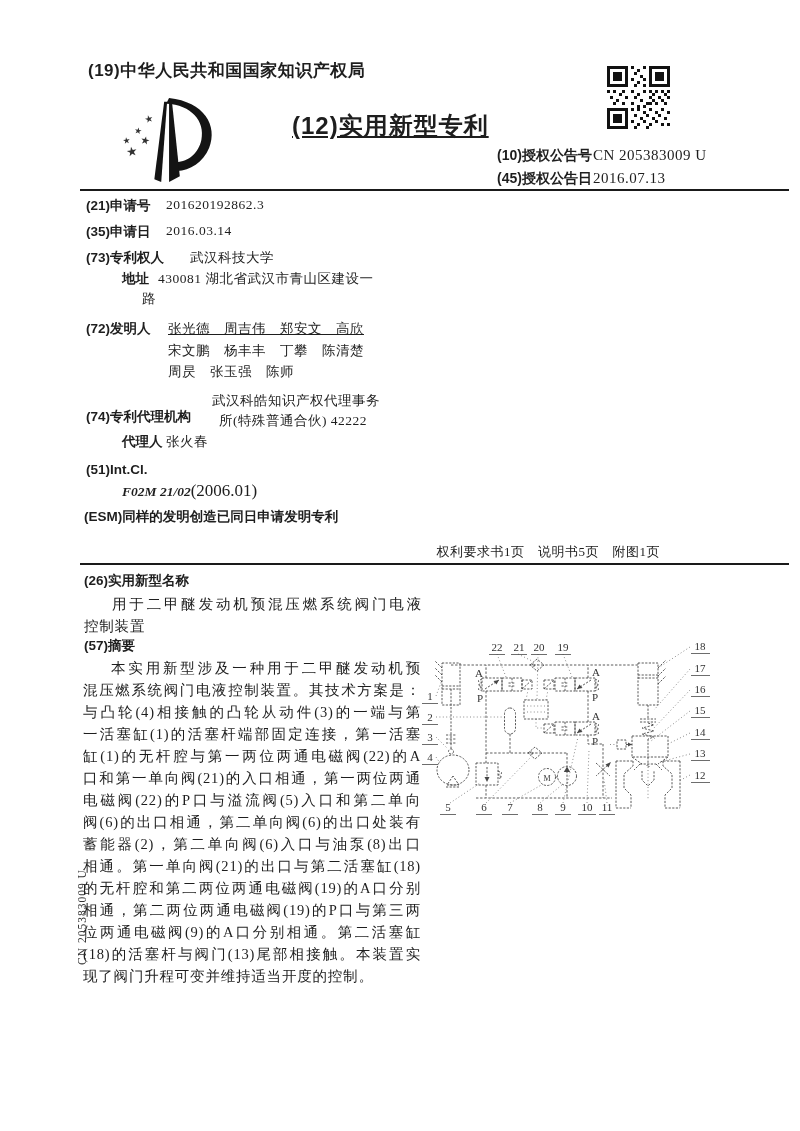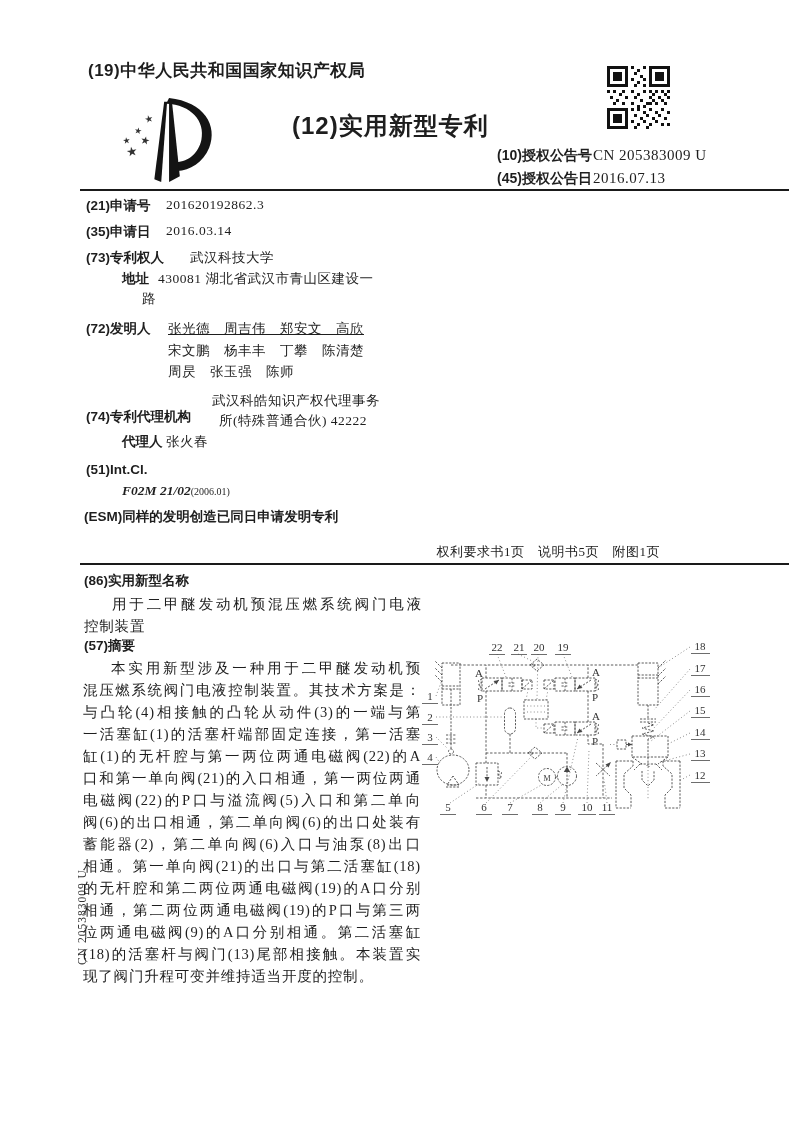--- a/index.html
+++ b/index.html
@@ -5,34 +5,34 @@
   * { margin:0; padding:0; box-sizing:border-box; }
   html,body { background:#ffffff; }
   body {
     width:800px; height:1131px; position:relative; overflow:hidden;
     color:#1e1e1e; font-family:"Liberation Serif", serif;
   }
   .abs { position:absolute; }
   .lbl { font-family:"Liberation Sans", sans-serif; font-weight:700; font-size:13.5px; white-space:nowrap; }
   .val { font-family:"Liberation Serif", serif; font-size:13.5px; white-space:nowrap; letter-spacing:0.5px; }
   .office { font-family:"Liberation Sans", sans-serif; font-weight:700; font-size:17px; letter-spacing:0.5px; }
-  .doctype { font-family:"Liberation Sans", sans-serif; font-weight:700; font-size:24px; letter-spacing:1px; }
+  .doctype { font-family:"Liberation Sans", sans-serif; font-weight:700; font-size:24px; letter-spacing:1px;text-decoration:underline; }
   .pubrow { display:flex; align-items:baseline; gap:1px; }
   .pubrow .lbl { font-size:14px; }
   .pubrow .val { font-size:15px; letter-spacing:0.5px; }
   .rule { background:#1a1a1a; height:2px; }
   .pages { font-size:13px; letter-spacing:0.5px; text-align:right; }
   .title-line, .abs-line {
     font-size:14.5px; letter-spacing:0.8px; line-height:22px;
     text-align:justify; text-align-last:justify; width:338px;
   }
   .indent { text-indent:28px; }
   .lastline { text-align-last:left; }
   .ipc-main { font-style:italic; font-weight:700; font-size:13.5px; }
-  .ipc-ver { font-size:10px; }
+  .ipc-ver { font-size:17px; }
   .sidecode {
     width:120px; text-align:center; transform:rotate(-90deg);
     font-size:11.5px; letter-spacing:1px; color:#333; white-space:nowrap;
   }
   svg text { font-family:"Liberation Serif", serif; fill:#333; }
   .fig-num { font-size:11px; }
   .pp  { fill:none; stroke:#474747; stroke-width:0.9; stroke-dasharray:2.4 1.7; }
   .cmp { fill:none; stroke:#474747; stroke-width:0.9; stroke-dasharray:2.2 1.4; }
   .ld  { fill:none; stroke:#5a5a5a; stroke-width:0.7; stroke-dasharray:1 2.4; }
   .ul  { stroke:#474747; stroke-width:0.8; }
@@ -120,21 +120,21 @@
 <div class="abs" style="left:122px; top:481px;">
   <span class="ipc-main">F02M 21/02</span><span class="ipc-ver">(2006.01)</span>
 </div>
 
 <div class="abs lbl" style="left:84px; top:508px;">(ESM)同样的发明创造已同日申请发明专利</div>
 
 <div class="abs pages" style="left:340px; top:543px; width:320px;">权利要求书1页　说明书5页　附图1页</div>
 
 <div class="abs rule" style="left:80px; top:563px; width:709px;"></div>
 
-<div class="abs lbl" style="left:84px; top:572px;">(86)实用新型名称</div>
+<div class="abs lbl" style="left:84px; top:572px;">(26)实用新型名称</div>
 <div class="abs title-line indent" style="left:84px; top:593px;">用于二甲醚发动机预混压燃系统阀门电液</div>
 <div class="abs title-line lastline" style="left:84px; top:615px;">控制装置</div>
 
 <div class="abs lbl" style="left:84px; top:637px;">(57)摘要</div>
 
 <div class="abs" style="left:83px; top:657px; width:338px;">
   <div class="abs-line indent">本实用新型涉及一种用于二甲醚发动机预</div>
   <div class="abs-line">混压燃系统阀门电液控制装置。其技术方案是：</div>
   <div class="abs-line">与凸轮(4)相接触的凸轮从动件(3)的一端与第</div>
   <div class="abs-line">一活塞缸(1)的活塞杆端部固定连接，第一活塞</div>

